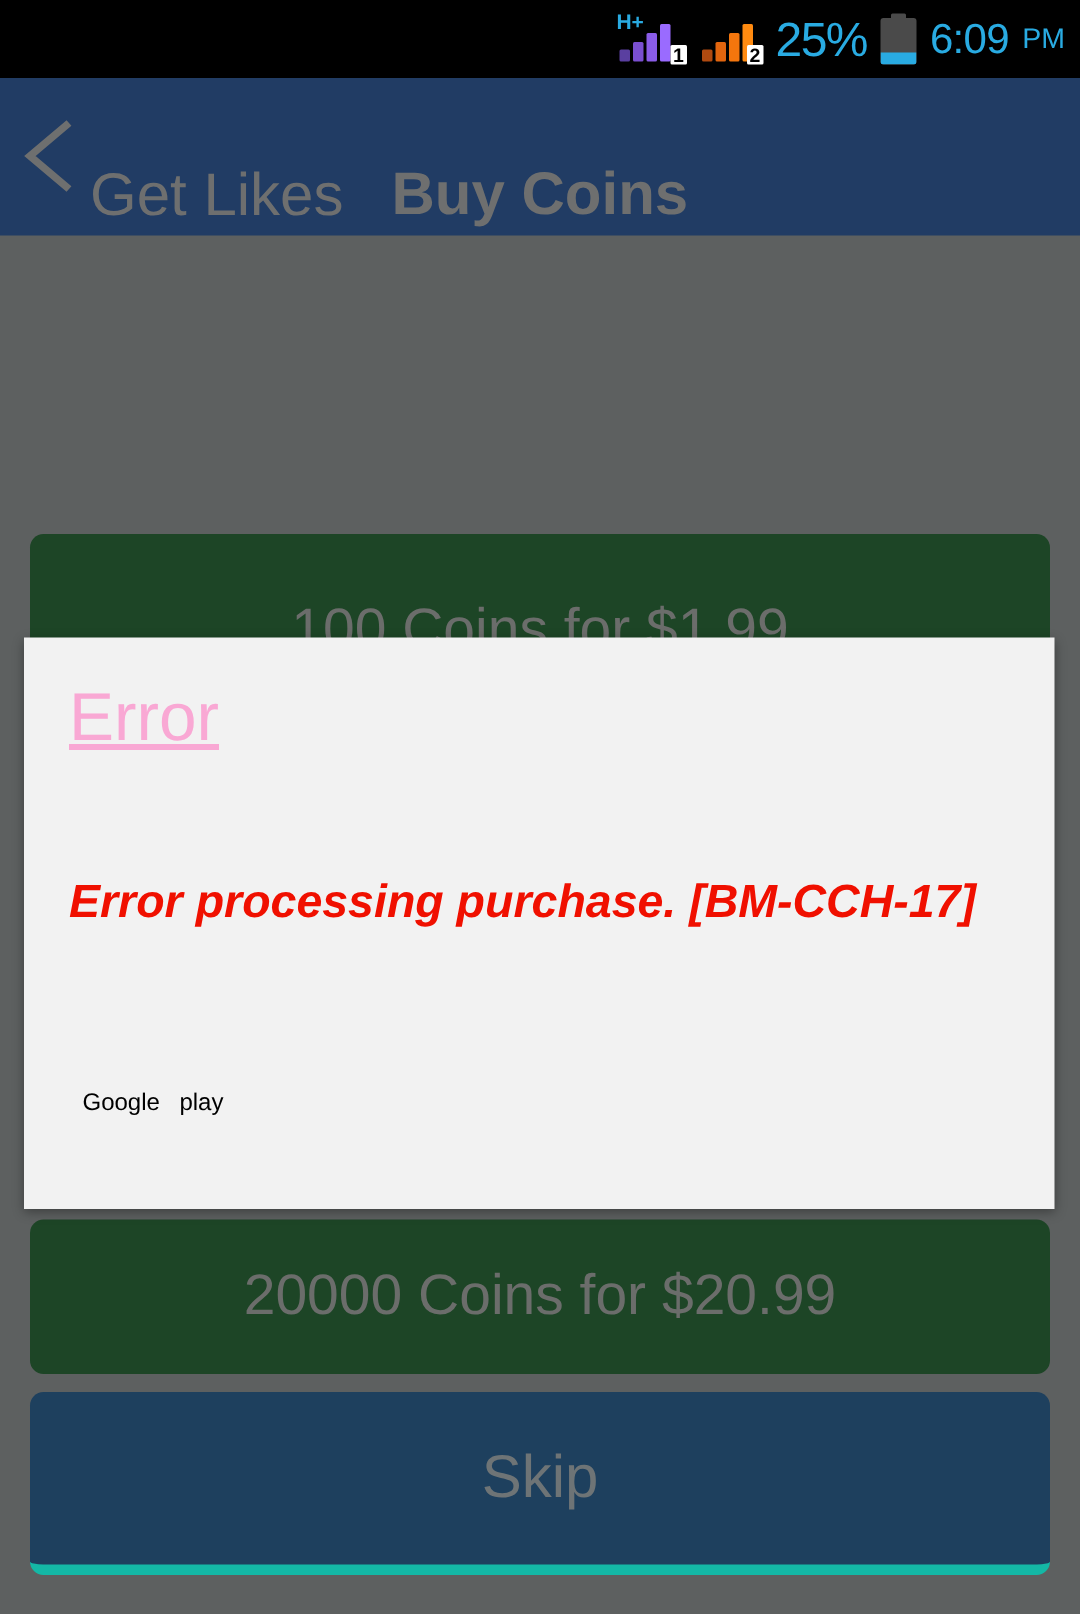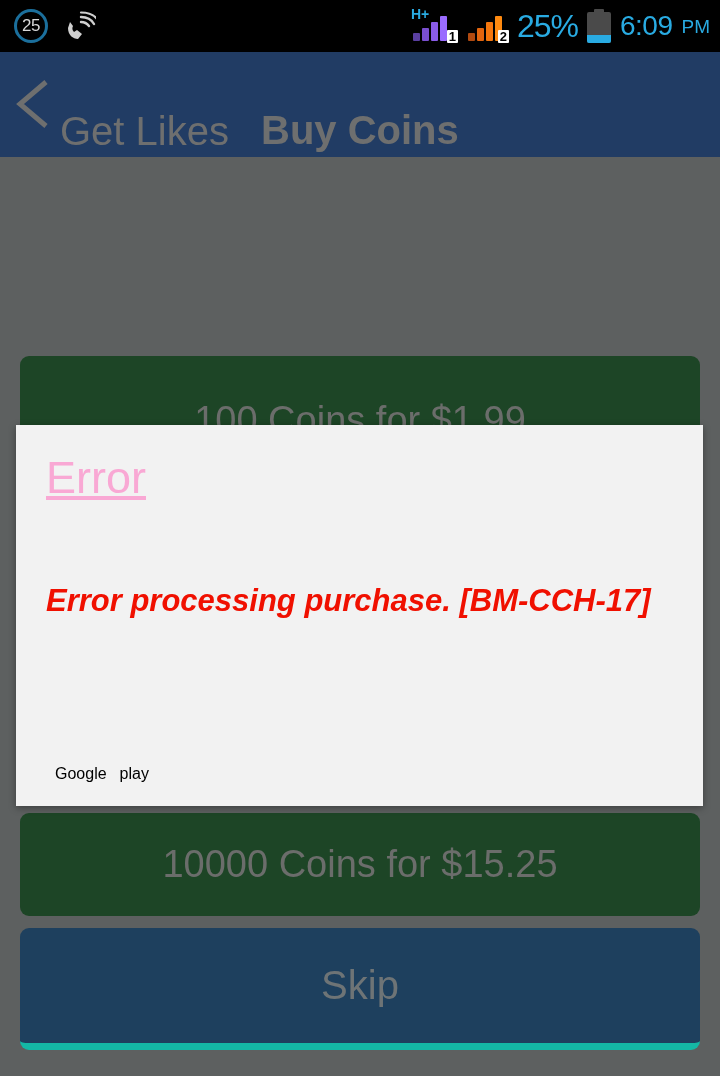--- a/index.html
+++ b/index.html
@@ -84,31 +84,20 @@
     box-shadow:0 2px 7px rgba(0,0,0,0.35);
   }
 </style>
 </head>
 <body>
 
 <div id="screen">
 
   
   <div id="statusbar">
-    <div class="sb-left">
-      <div class="badge25">25</div>
-      <div class="phone-icon">
-        <svg width="34" height="34" viewBox="0 0 34 34">
-          <path d="M6 19 C6 26 11 30 16 30 L20 25 L15 21 L12 23 C10 21 10 19 11 17 L8 13 Z" fill="#cfcfcf"></path>
-          <path d="M19 13 q5 0 8 4" stroke="#cfcfcf" stroke-width="2.4" fill="none" stroke-linecap="round"></path>
-          <path d="M19 8 q9 0 13 7" stroke="#cfcfcf" stroke-width="2.4" fill="none" stroke-linecap="round"></path>
-          <path d="M19 3.5 q13 0 17.5 9" stroke="#cfcfcf" stroke-width="2.2" fill="none" stroke-linecap="round"></path>
-        </svg>
-      </div>
-    </div>
 
     <div class="sb-right">
       <div class="sig">
         <span class="htag">H+</span>
         <span class="bars">
           <i style="height:8px;background:#5a3fa0;"></i>
           <i style="height:13px;background:#7a4fd0;"></i>
           <i style="height:19px;background:#8a5ce8;"></i>
           <i style="height:25px;background:#9a6bff;"></i>
         </span>
@@ -146,28 +135,28 @@
         <polyline points="34,4 8,26 34,48" fill="none" stroke="#6e6f6f" stroke-width="5"></polyline>
       </svg>
     </span>
     <span class="nav-back-label">Get Likes</span>
     <span class="nav-title">Buy Coins</span>
   </div>
 
   
   <div id="content">
     <div id="coin-btn-0" class="coin-btn">100 Coins for $1.99</div>
-    <div id="coin-btn-1" class="coin-btn">10000 Coins for $15.25</div>
+    <div id="coin-btn-1" class="coin-btn">20000 Coins for $20.99</div>
     <div class="skip-btn">Skip</div>
   </div>
 
   
   <div id="dialog"></div>
   <div class="dlg-title" style="position:absolute;left:46px;top:452px;font-size:45px;font-weight:300;color:#f9a8d4;text-decoration:underline;">Error</div>
   <div class="dlg-message" style="position:absolute;left:46px;top:583px;font-size:31px;font-style:italic;font-weight:bold;color:#f01000;white-space:nowrap;">Error processing purchase. [BM-CCH-17]</div>
-  <div class="gplay" style="position:absolute;left:42px;top:727px;height:56px;display:flex;align-items:flex-end;gap:13px;">
+  <div class="gplay" style="position:absolute;left:42px;top:727px;height:56px;display:flex;align-items:flex-start;gap:13px;">
     <span class="tri"></span>
     <span class="g-google">Google</span>
     <span class="g-play">play</span>
   </div>
   <button class="ok-btn">OK</button>
 
 </div>
 
 </body></html>

